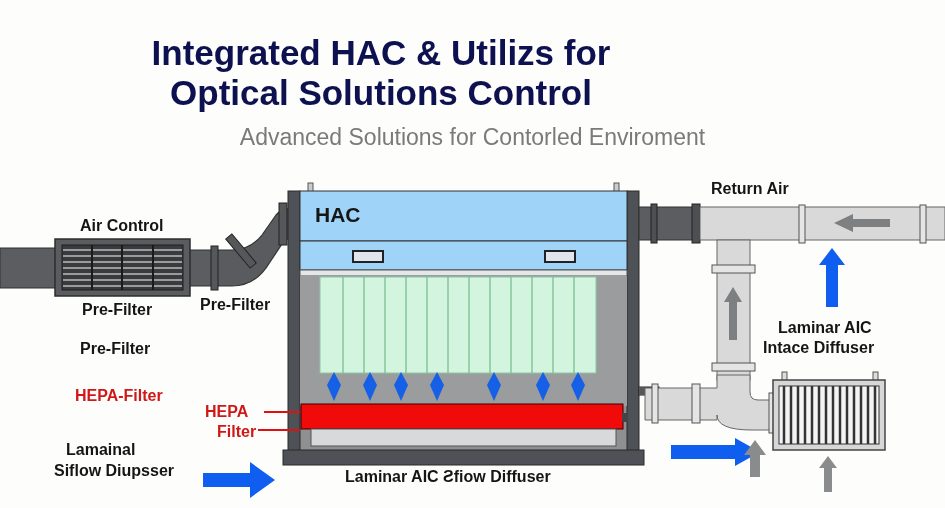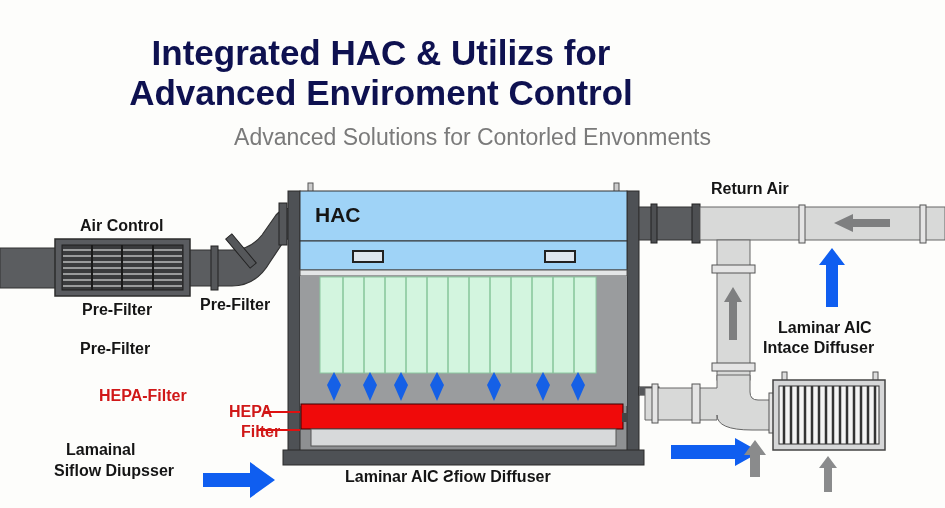--- a/index.html
+++ b/index.html
@@ -1,21 +1,21 @@
 <!DOCTYPE html>
 <html><head>
 <meta charset="utf-8">
 <style>
   html, body { margin:0; padding:0; }
   body { width:945px; height:508px; background:#fdfdfb; position:relative; overflow:hidden; font-family:"Liberation Sans", sans-serif; }
   .abs { position:absolute; }
   .title { left:0; width:762px; text-align:center; color:#0e1150; font-weight:bold; font-size:35px; line-height:38px; }
   .subtitle { left:0; width:945px; text-align:center; color:#7a7a7a; font-size:23px; top:124px; }
   .lbl { font-weight:bold; color:#151515; font-size:16px; line-height:19px; }
-  .red { color:#d01818;margin-left:24px; }
+  .red { color:#d01818; }
   svg { position:absolute; left:0; top:0; }
 </style>
 </head>
 <body>
 
 <svg width="945" height="508" viewBox="0 0 945 508">
 
   <g>
     <rect x="0" y="248" width="60" height="40" fill="#5b5d60" stroke="#333" stroke-width="1"></rect>
     <rect x="188" y="250" width="30" height="36" fill="#5b5d60" stroke="#333"></rect>
@@ -136,22 +136,22 @@
       <line x1="868" y1="386" x2="868" y2="444"></line>
         <line x1="875" y1="386" x2="875" y2="444"></line>
     </g>
     <path d="M671,445 L735,445 L735,438 L760,452 L735,466 L735,459 L671,459 Z" fill="#0f5ef0"></path>
     <path d="M755,440 L766,455 L760,455 L760,477 L750,477 L750,455 L744,455 Z" fill="#8a8b8c"></path>
     <path d="M828,456 L837,468 L832,468 L832,492 L824,492 L824,468 L819,468 Z" fill="#8a8b8c"></path>
   </g>
 </svg>
 
 <div class="abs title" style="top:34px">Integrated HAC &amp; Utilizs for</div>
-<div class="abs title" style="top:74px">Advanced Enviroment Control</div>
-<div class="abs subtitle">Advanced Solutions for Contorled Envonments</div>
+<div class="abs title" style="top:74px">Optical Solutions Control</div>
+<div class="abs subtitle">Advanced Solutions for Contorled Enviroment</div>
 
 <div class="abs lbl" style="left:80px;top:216px">Air Control</div>
 <div class="abs lbl" style="left:82px;top:300px">Pre-Filter</div>
 <div class="abs lbl" style="left:200px;top:295px">Pre-Filter</div>
 <div class="abs lbl" style="left:80px;top:339px">Pre-Filter</div>
 <div class="abs lbl red" style="left:75px;top:386px">HEPA-Filter</div>
 <div class="abs lbl red" style="left:205px;top:402px">HEPA</div>
 <div class="abs lbl red" style="left:217px;top:422px">Filter</div>
 <div class="abs lbl" style="left:66px;top:440px">Lamainal</div>
 <div class="abs lbl" style="left:54px;top:461px">Siflow Diupsser</div>

